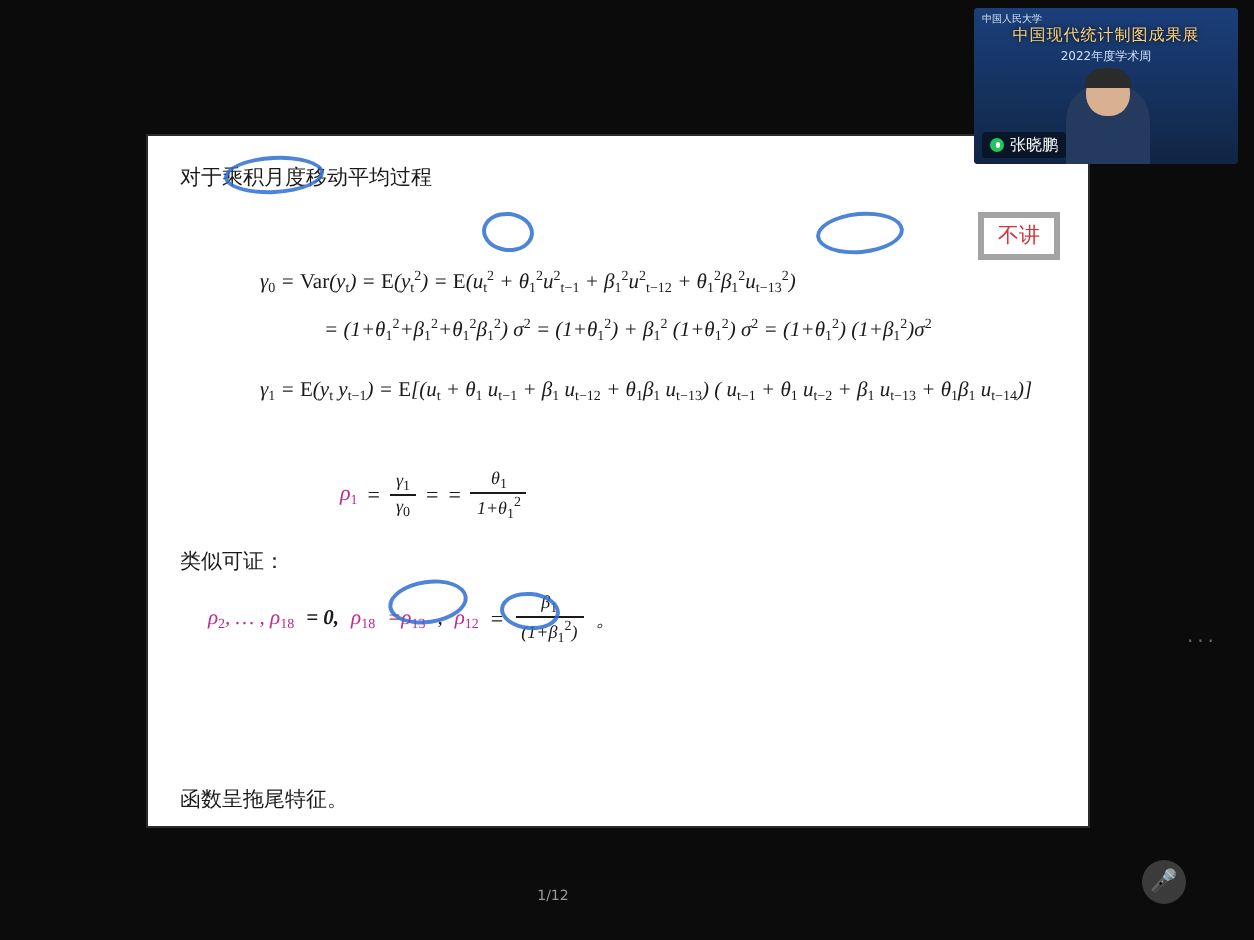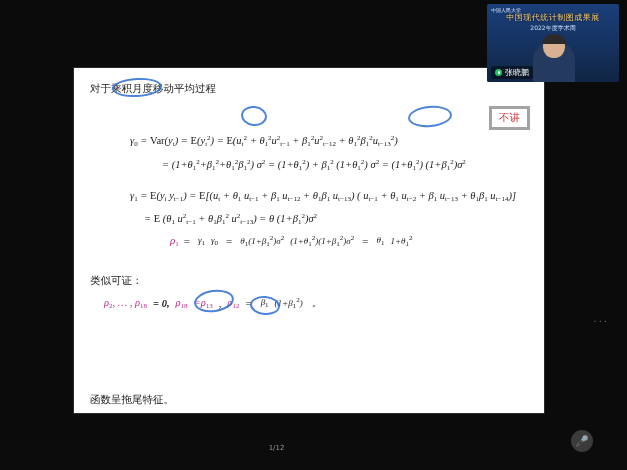--- a/index.html
+++ b/index.html
@@ -97,21 +97,21 @@
     gap: 5px;
   }
   .rho-label {
     color: #c02a8a;
     font-family: "Liberation Serif", serif;
     font-style: italic;
     font-size: 11px;
   }
   .frac {
     display: inline-flex;
-    flex-direction: row;
+    flex-direction: column;
     align-items: center;
     vertical-align: middle;
     font-size: 9px;
   }
   .frac .num, .frac .den {
     padding: 0 3px;
     white-space: nowrap;
   }
   .frac .bar {
     width: 100%;
@@ -312,38 +312,30 @@
         </div>
 
         <div class="line eq3 math">
           = (1+θ<sub>1</sub><sup>2</sup>+β<sub>1</sub><sup>2</sup>+θ<sub>1</sub><sup>2</sup>β<sub>1</sub><sup>2</sup>) σ<sup>2</sup> = (1+θ<sub>1</sub><sup>2</sup>) + β<sub>1</sub><sup>2</sup> (1+θ<sub>1</sub><sup>2</sup>) σ<sup>2</sup> = (1+θ<sub>1</sub><sup>2</sup>) (1+β<sub>1</sub><sup>2</sup>)σ<sup>2</sup>
         </div>
 
         <div class="line eq4 math">
           γ<sub>1</sub> = <span class="up">E</span>(y<sub>t</sub> y<sub>t−1</sub>) = <span class="up">E</span>[(u<sub>t</sub> + θ<sub>1</sub> u<sub>t−1</sub> + β<sub>1</sub> u<sub>t−12</sub> + θ<sub>1</sub>β<sub>1</sub> u<sub>t−13</sub>) ( u<sub>t−1</sub> + θ<sub>1</sub> u<sub>t−2</sub> + β<sub>1</sub> u<sub>t−13</sub> + θ<sub>1</sub>β<sub>1</sub> u<sub>t−14</sub>)]
         </div>
 
-        <div class="line eq5 math">
-          = <span class="up">E</span> (θ<sub>1</sub> u<sup>2</sup><sub>t−1</sub> + θ<sub>1</sub>β<sub>1</sub><sup>2</sup> u<sup>2</sup><sub>t−13</sub>) = θ (1+β<sub>1</sub><sup>2</sup>)σ<sup>2</sup>
-        </div>
 
         <div class="rho-block">
           <span class="rho-label">ρ<sub>1</sub></span>
           <span class="eqsign">=</span>
           <span class="frac math">
             <span class="num">γ<sub>1</sub></span>
             <span class="bar"></span>
             <span class="den">γ<sub>0</sub></span>
           </span>
           <span class="eqsign">=</span>
-          <span class="frac math">
-            <span class="num">θ<sub>1</sub>(1+β<sub>1</sub><sup>2</sup>)σ<sup>2</sup></span>
-            <span class="bar"></span>
-            <span class="den">(1+θ<sub>1</sub><sup>2</sup>)(1+β<sub>1</sub><sup>2</sup>)σ<sup>2</sup></span>
-          </span>
           <span class="eqsign">=</span>
           <span class="frac math">
             <span class="num">θ<sub>1</sub></span>
             <span class="bar"></span>
             <span class="den">1+θ<sub>1</sub><sup>2</sup></span>
           </span>
         </div>
 
         <div class="line similar cn">类似可证：</div>
 

